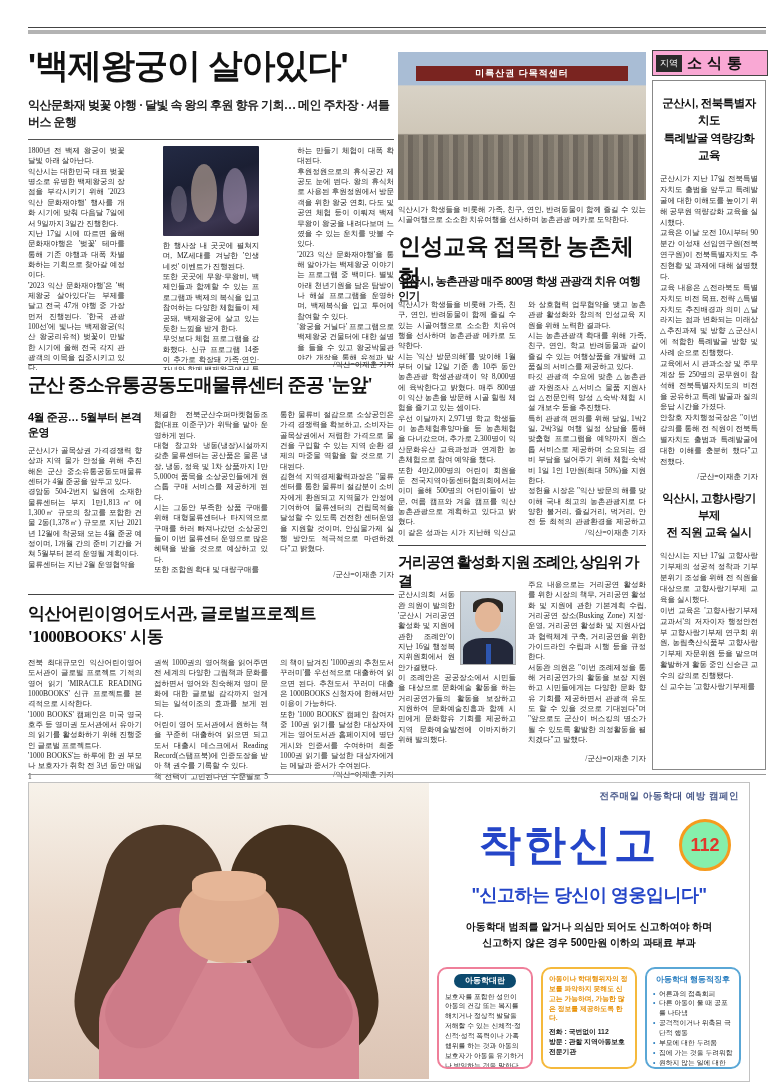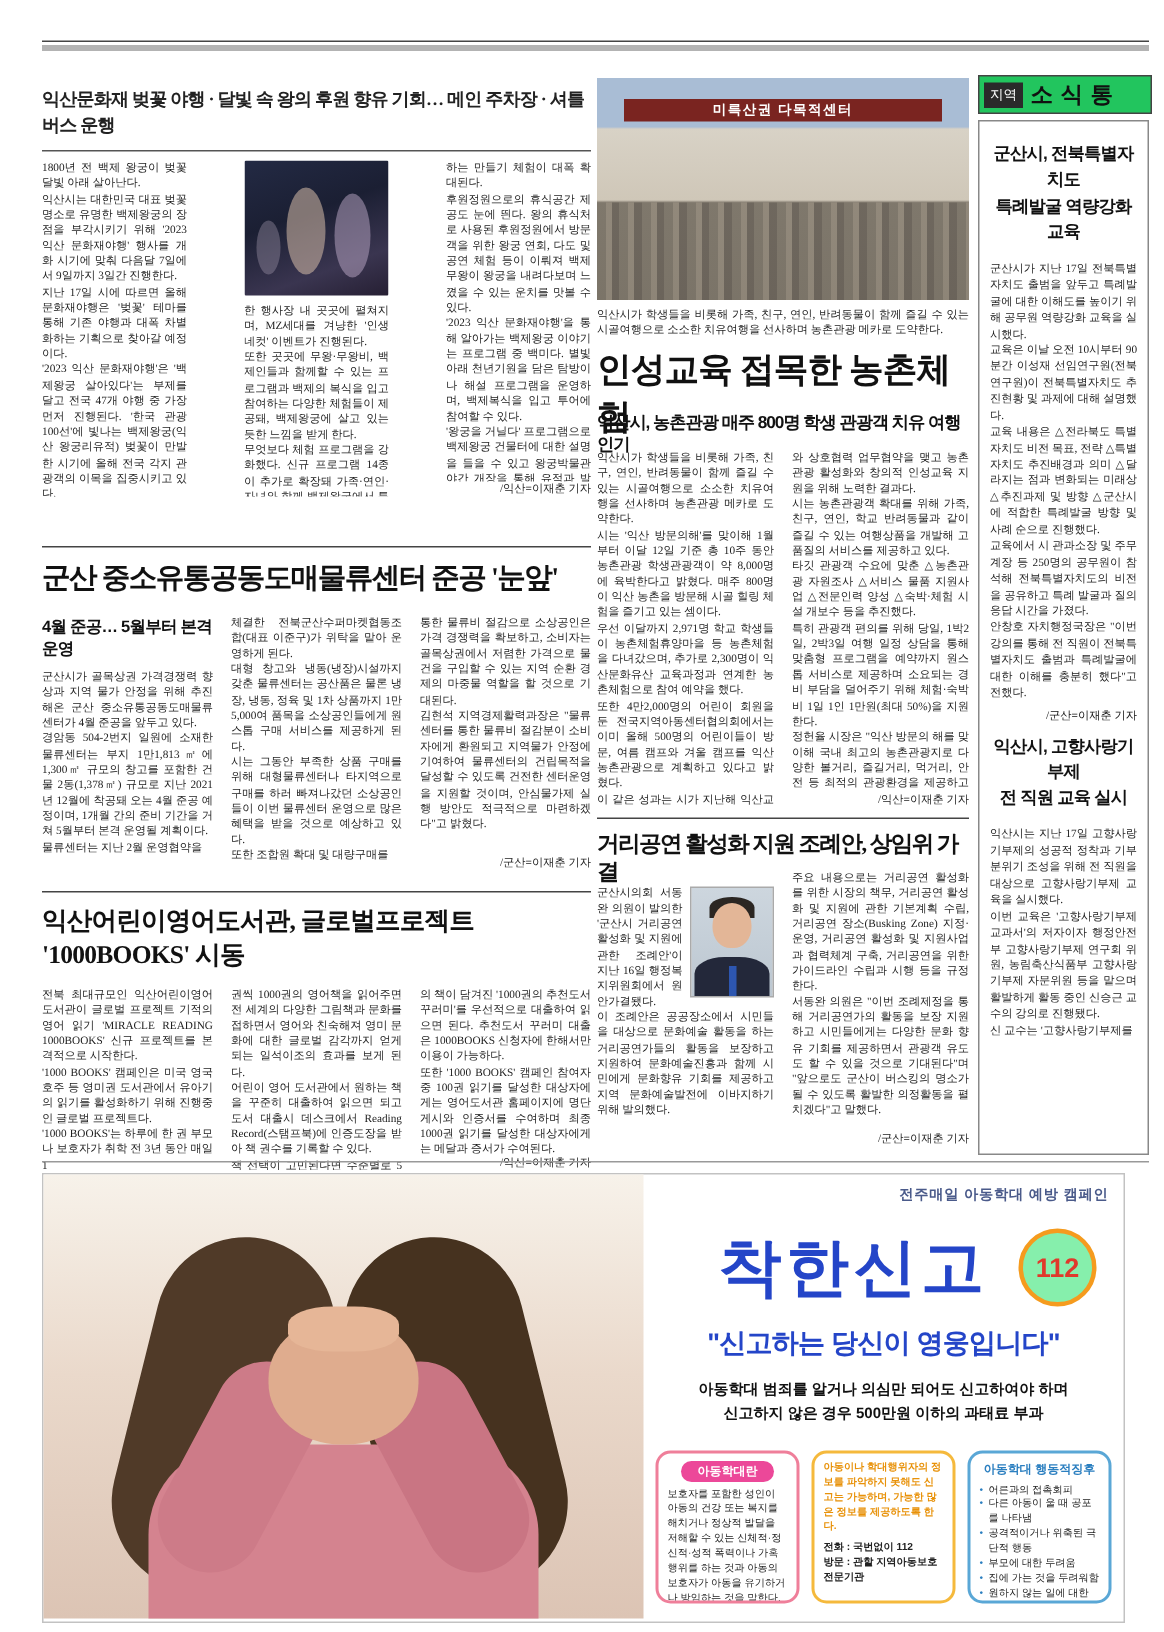--- a/index.html
+++ b/index.html
@@ -53,21 +53,21 @@
   .divider-m{position:absolute;left:398px;top:545px;width:248px;border-top:1px solid #444;}
   .busk-hl{position:absolute;left:398px;top:553px;width:248px;font-weight:bold;font-size:15px;letter-spacing:-1px;}
   .busk-body{position:absolute;left:398px;top:580px;width:248px;height:184px;}
   .portrait{float:right;width:54px;height:72px;margin:1px 0 3px 5px;border:1px solid #aaa;position:relative;overflow:hidden;
      background:linear-gradient(#cdd6de 0%,#bcc7d1 100%);}
   .portrait .head{position:absolute;left:14px;top:10px;width:26px;height:30px;border-radius:50% 50% 46% 46%;background:#e3b697;}
   .portrait .hair{position:absolute;left:12px;top:6px;width:30px;height:14px;border-radius:50% 50% 0 0;background:#2b2622;}
   .portrait .suit{position:absolute;left:2px;bottom:-2px;width:50px;height:28px;border-radius:40% 40% 0 0;background:#23283a;}
   .portrait .tie{position:absolute;left:25px;bottom:0;width:5px;height:20px;background:#2d56b0;}
   
-  .sb-hdr{position:absolute;left:652px;top:50px;width:114px;height:24px;background:#22c55e;border:1px solid #444;
+  .sb-hdr{position:absolute;left:652px;top:50px;width:114px;height:24px;background:#f9a8d4;border:1px solid #444;
      display:flex;align-items:center;font-family:"Liberation Sans",sans-serif;text-align:right;}
   .sb-hdr .tag{background:#2a2a2a;color:#fff;font-size:9px;padding:2px 4px;margin:0 5px 0 3px;}
   .sb-hdr .ttl{font-weight:bold;font-size:15px;letter-spacing:5px;}
   .sb-box{position:absolute;left:652px;top:80px;width:114px;height:690px;border:1px solid #888;
      padding:8px 7px;box-sizing:border-box;overflow:hidden;}
   .sb-title{font-family:"Liberation Sans",sans-serif;font-weight:bold;font-size:11.5px;text-align:center;
      line-height:1.5;letter-spacing:-0.5px;white-space:pre-line;margin:6px 0 10px;}
   .sb-body{font-size:7.5px;line-height:1.45;text-align:justify;white-space:pre-line;color:#1c1c1c;}
   .sb-byline{font-size:7.5px;text-align:right;margin:4px 0 8px;}
   
@@ -93,38 +93,39 @@
   .ad-slogan{position:absolute;left:0;top:100px;width:100%;text-align:center;font-family:"Liberation Sans",sans-serif;
      font-weight:bold;font-size:18px;color:#2445c8;letter-spacing:-0.5px;}
   .ad-notice{position:absolute;left:0;top:136px;width:100%;text-align:center;font-family:"Liberation Sans",sans-serif;
      font-weight:bold;font-size:10px;line-height:1.6;color:#111;white-space:pre-line;}
   .ad-boxes{position:absolute;left:8px;right:8px;top:184px;display:flex;gap:8px;}
   .ad-box{flex:1;height:102px;border-radius:10px;padding:5px 6px;box-sizing:border-box;overflow:hidden;
      font-family:"Liberation Sans",sans-serif;font-size:6.8px;line-height:1.45;color:#222;background:#fff;}
   .ad-box1{border:2px solid #ef7f9a;}
   .ad-box2{border:2px solid #f5b93c;}
   .ad-box3{border:2px solid #5aa7d6;}
-  .ad-box1 .bdg{display:block;margin:0 auto 4px;width:62px;text-align:center;background:#ec4899;color:#fff;
+  .ad-box1 .bdg{display:block;margin:0 auto 4px;width:62px;text-align:center;background:#0c4a6e;color:#fff;
      border-radius:8px;font-weight:bold;font-size:8px;padding:1px 0;}
   .ad-box2 .t2{color:#e8920a;font-weight:bold;margin-bottom:4px;}
   .ad-box2 .c2{font-weight:bold;}
   .ad-box3 .t3{color:#2b7fc0;font-weight:bold;font-size:8px;text-align:center;margin-bottom:3px;}
   .ad-box3 li{list-style:none;position:relative;padding-left:6px;}
   .ad-box3 li::before{content:"•";position:absolute;left:0;color:#2b7fc0;}
   .ad-box3 ul{margin:0;padding:0;}
 </style>
 </head>
 <body>
 
 <div class="page">
 
   <div class="hdr-line1"></div>
   <div class="hdr-line2"></div>
 
   <div class="a1">
+    <div class="hl">'백제왕궁이 살아있다'</div>
     <div class="sub">익산문화재 벚꽃 야행 · 달빛 속 왕의 후원 향유 기회… 메인 주차장 · 셔틀버스 운행</div>
     <div class="rule"></div>
     <div class="cols">
       <div class="col">
         <div class="grow body-txt">1800년 전 백제 왕궁이 벚꽃 달빛 아래 살아난다.
 익산시는 대한민국 대표 벚꽃 명소로 유명한 백제왕궁의 장점을 부각시키기 위해 '2023 익산 문화재야행' 행사를 개화 시기에 맞춰 다음달 7일에서 9일까지 3일간 진행한다.
 지난 17일 시에 따르면 올해 문화재야행은 '벚꽃' 테마를 통해 기존 야행과 대폭 차별화하는 기획으로 찾아갈 예정이다.
 '2023 익산 문화재야행'은 '백제왕궁 살아있다'는 부제를 달고 전국 47개 야행 중 가장 먼저 진행된다. '한국 관광 100선'에 빛나는 백제왕궁(익산 왕궁리유적) 벚꽃이 만발한 시기에 올해 전국 각지 관광객의 이목을 집중시키고 있다.
 '익산 문화재야행'은 관광 트렌드로 자리잡은 '인생샷'을 위해 야간경관에 힘썼다. 야간경관이 백제 왕궁 후원을 비롯</div>
       </div>

